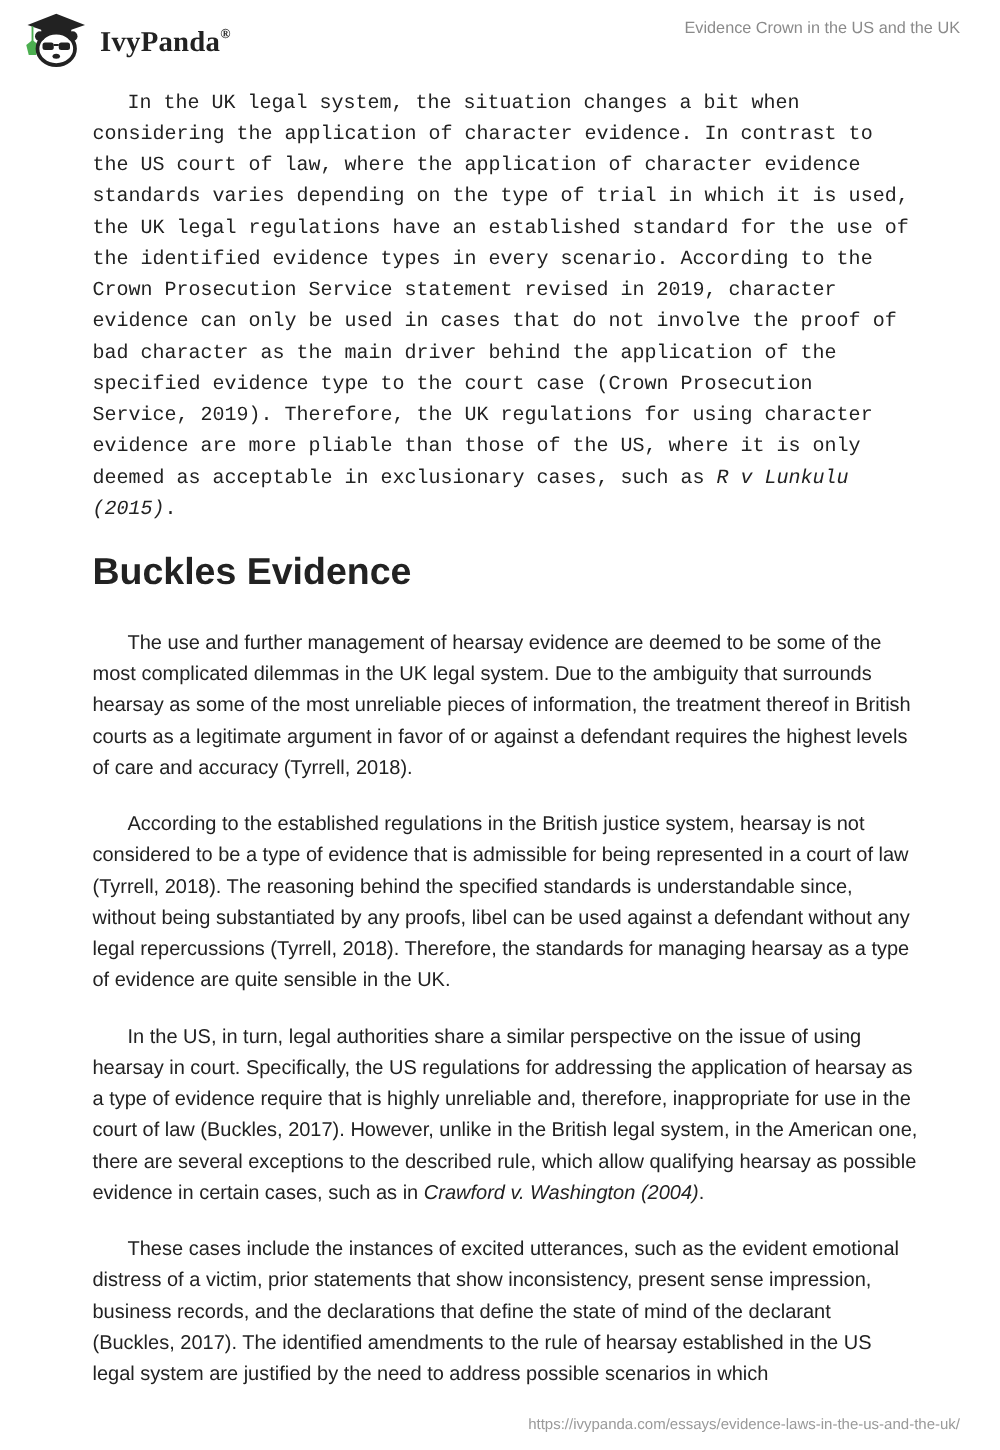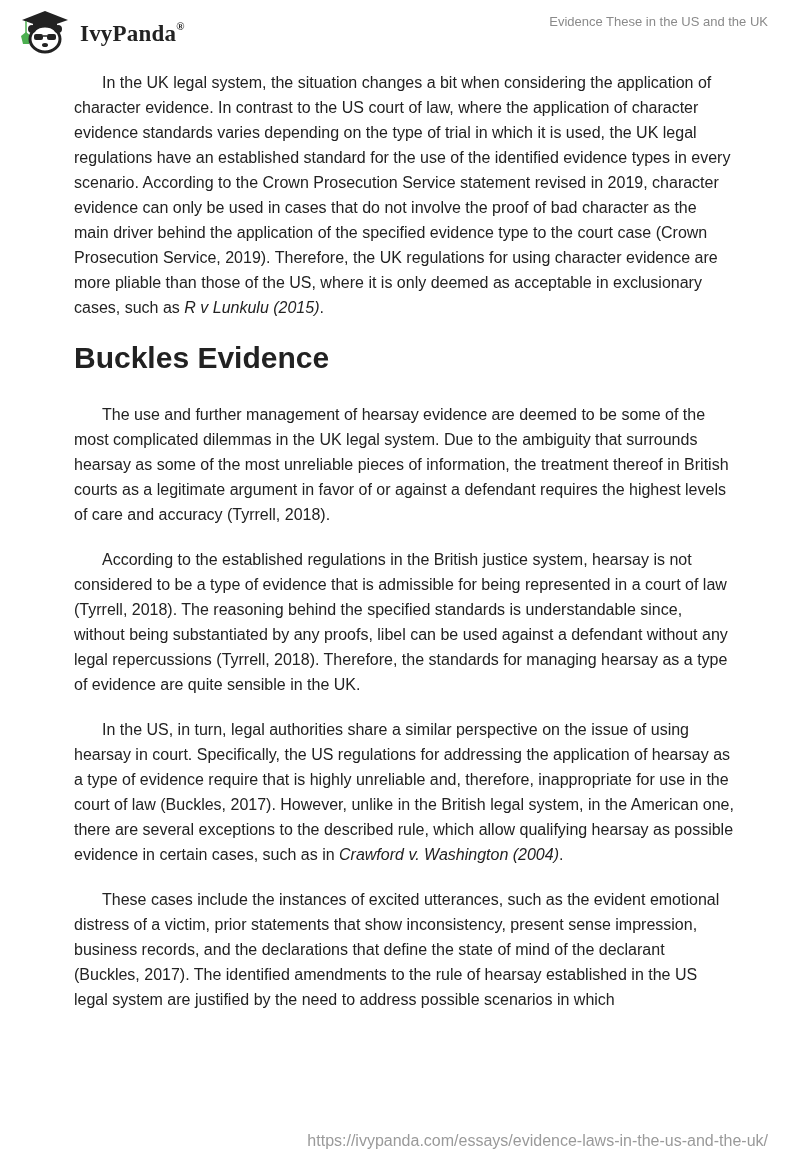--- a/index.html
+++ b/index.html
@@ -7,24 +7,24 @@
            font-family: "Liberation Sans", sans-serif; color: #222222; }
     .header { position: absolute; left: 0; top: 0; width: 800px; height: 60px; }
     .logo { position: absolute; left: 16px; top: 8px; display: flex; align-items: center; text-align: center; }
     .logo svg { display: block; }
     .logo-text { font-family: "Liberation Serif", serif; font-weight: bold; font-size: 23px;
                  color: #222; margin-left: 6px; margin-top: 6px; letter-spacing: 0.2px; }
     .logo-text sup { font-size: 11px; position: relative; top: -2px; }
     .doc-title { position: absolute; right: 32px; top: 14px; font-size: 13px; color: #8a8a8a; }
     .content { position: absolute; left: 74px; top: 70px; width: 660px; }
     p { margin: 0 0 20px 0; font-size: 16px; line-height: 25px; text-indent: 28px; color: #222; }
-    p.first { margin-top: 0; }
+    p.first { margin-top: 0; font-family: Liberation Mono, monospace; }
     h2 { margin: 14px 0 26px 0; font-size: 30px; font-weight: bold; color: #222; line-height: 36px; }
     em { font-style: italic; }
-    .footer-url { position: absolute; right: 32px; top: 1132px; font-size: 16px; color: #9a9a9a; }
+    .footer-url { position: absolute; right: 32px; top: 1132px; font-size: 12px; color: #9a9a9a; }
   </style>
 </head>
 <body>
 
 <div class="header">
   <div class="logo">
     <svg width="58" height="46" viewBox="0 0 58 46">
       <polygon points="6,12 29,3 52,12 29,20" fill="#222"></polygon>
       <rect x="17" y="14" width="24" height="6" fill="#222"></rect>
       <line x1="10" y1="13" x2="10" y2="28" stroke="#4caf50" stroke-width="1.5"></line>
@@ -32,21 +32,21 @@
       <ellipse cx="29" cy="31" rx="15" ry="13" fill="#fff" stroke="#222" stroke-width="3"></ellipse>
       <circle cx="16" cy="21" r="4" fill="#222"></circle>
       <circle cx="42" cy="21" r="4" fill="#222"></circle>
       <rect x="18" y="26" width="9" height="6" rx="2" fill="#222"></rect>
       <rect x="31" y="26" width="9" height="6" rx="2" fill="#222"></rect>
       <line x1="27" y1="28" x2="31" y2="28" stroke="#222" stroke-width="1.5"></line>
       <ellipse cx="29" cy="37" rx="3" ry="2" fill="#222"></ellipse>
     </svg>
     <span class="logo-text"><span>IvyPanda</span><sup>®</sup></span>
   </div>
-  <div class="doc-title">Evidence These in the US and the UK</div>
+  <div class="doc-title">Evidence Crown in the US and the UK</div>
 </div>
 
 <div class="content">
   <p class="first"><span>In the UK legal system, the situation changes a bit when considering the application of character evidence. In contrast to the US court of law, where the application of character evidence standards varies depending on the type of trial in which it is used, the UK legal regulations have an established standard for the use of the identified evidence types in every scenario. According to the Crown Prosecution Service statement revised in 2019, character evidence can only be used in cases that do not involve the proof of bad character as the main driver behind the application of the specified evidence type to the court case (Crown Prosecution Service, 2019). Therefore, the UK regulations for using character evidence are more pliable than those of the US, where it is only deemed as acceptable in exclusionary cases, such as </span><em>R v Lunkulu (2015)</em><span>.</span></p>
 
   <h2>Buckles Evidence</h2>
 
   <p>The use and further management of hearsay evidence are deemed to be some of the most complicated dilemmas in the UK legal system. Due to the ambiguity that surrounds hearsay as some of the most unreliable pieces of information, the treatment thereof in British courts as a legitimate argument in favor of or against a defendant requires the highest levels of care and accuracy (Tyrrell, 2018).</p>
 
   <p>According to the established regulations in the British justice system, hearsay is not considered to be a type of evidence that is admissible for being represented in a court of law (Tyrrell, 2018). The reasoning behind the specified standards is understandable since, without being substantiated by any proofs, libel can be used against a defendant without any legal repercussions (Tyrrell, 2018). Therefore, the standards for managing hearsay as a type of evidence are quite sensible in the UK.</p>

